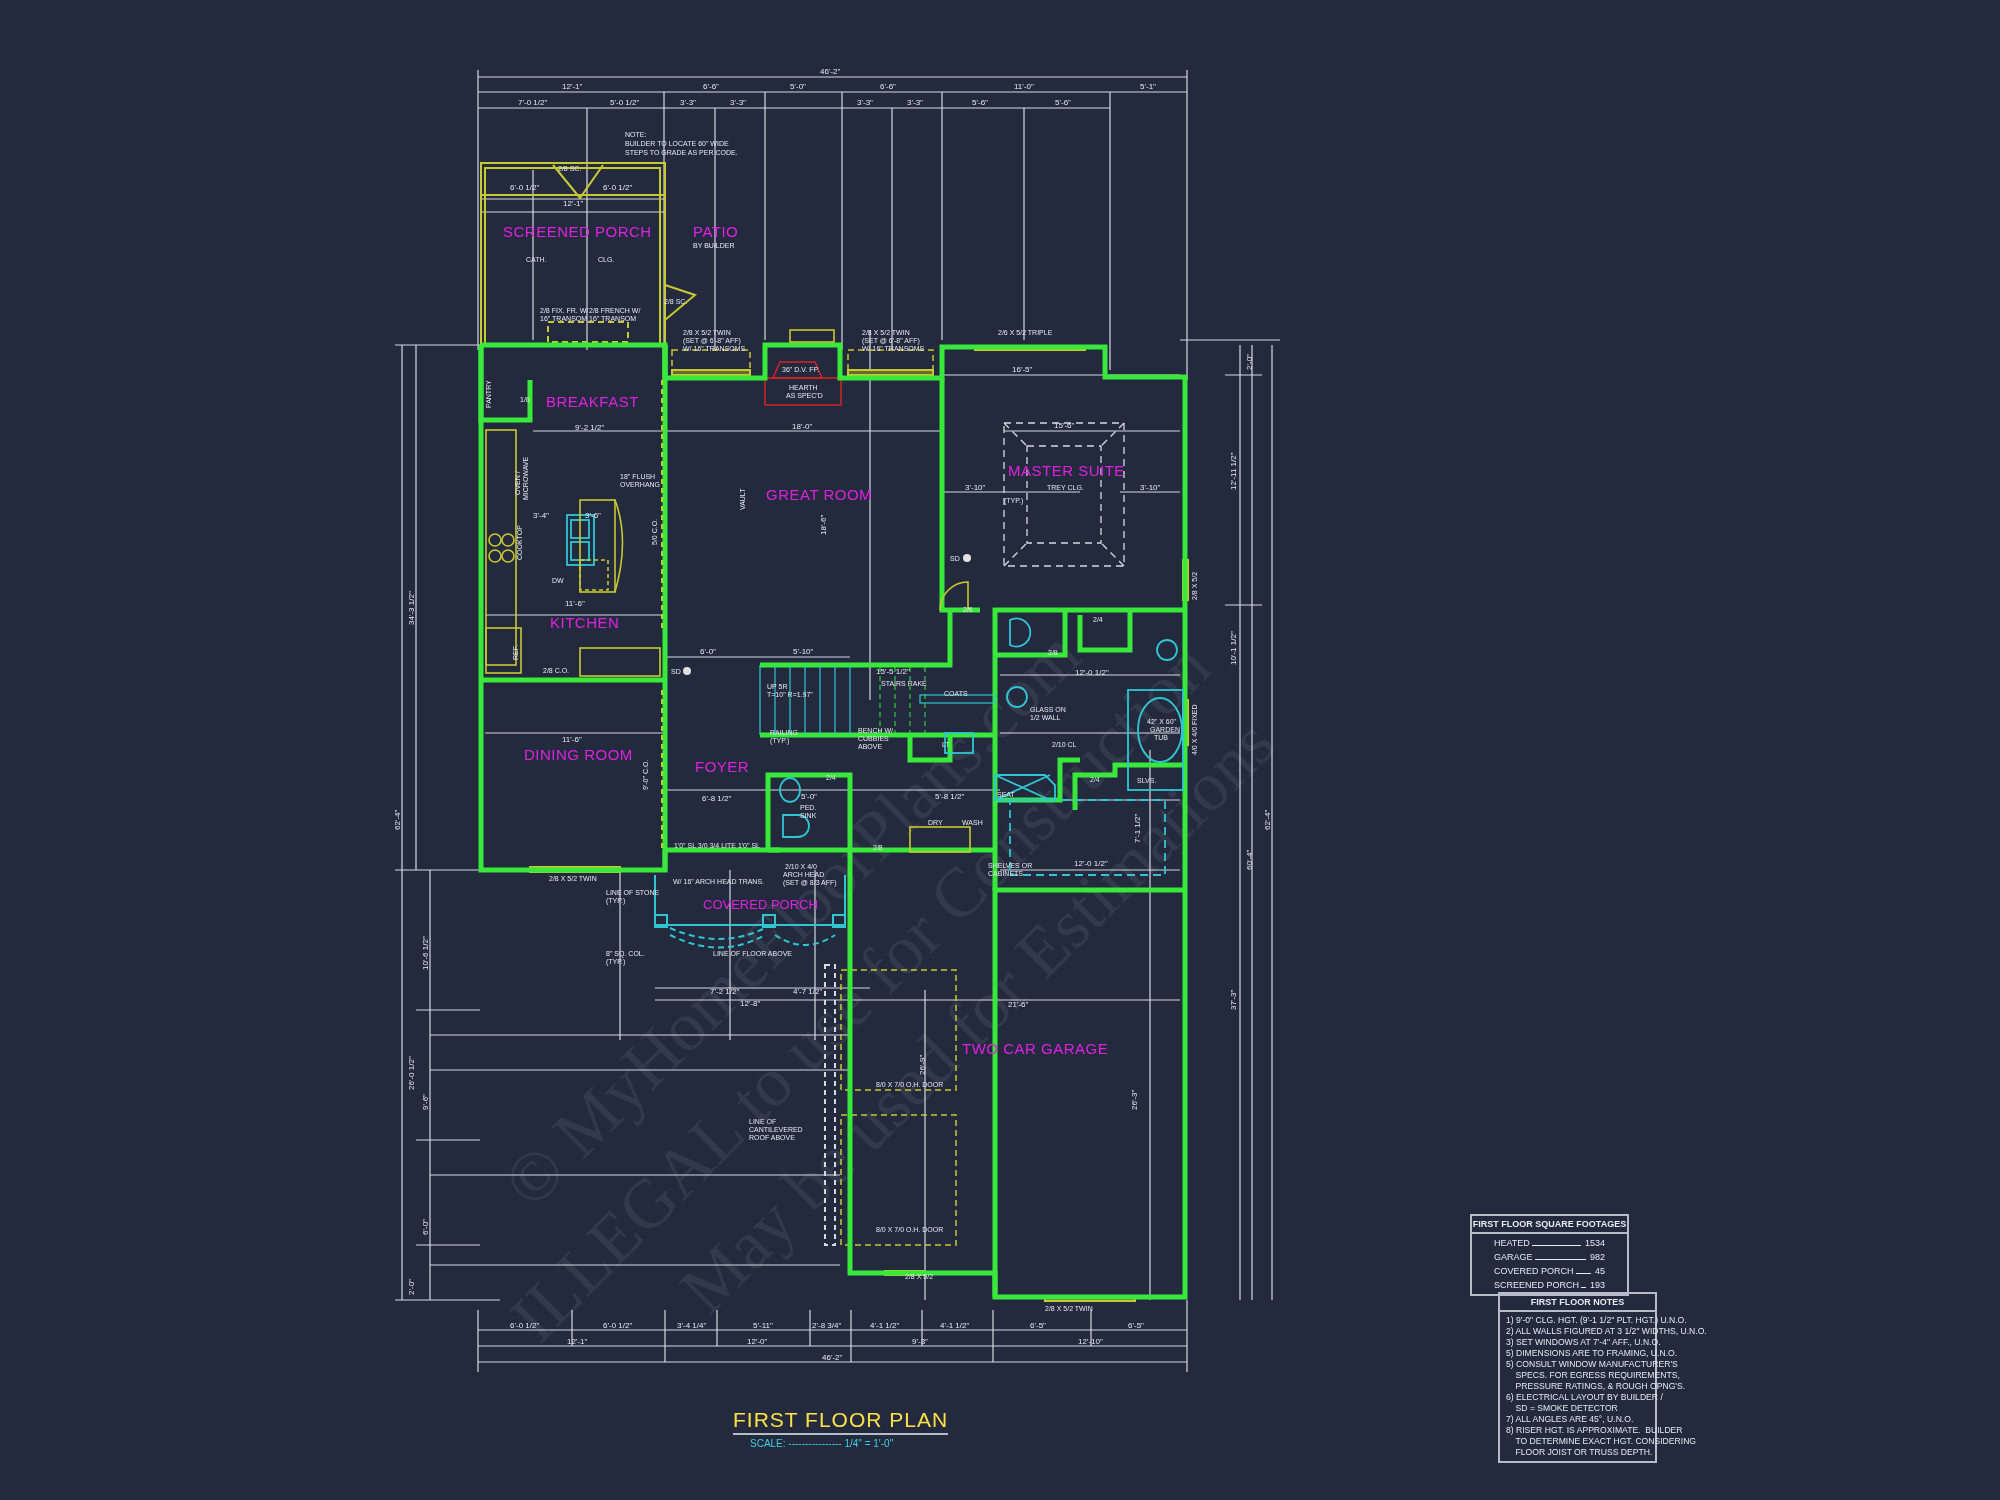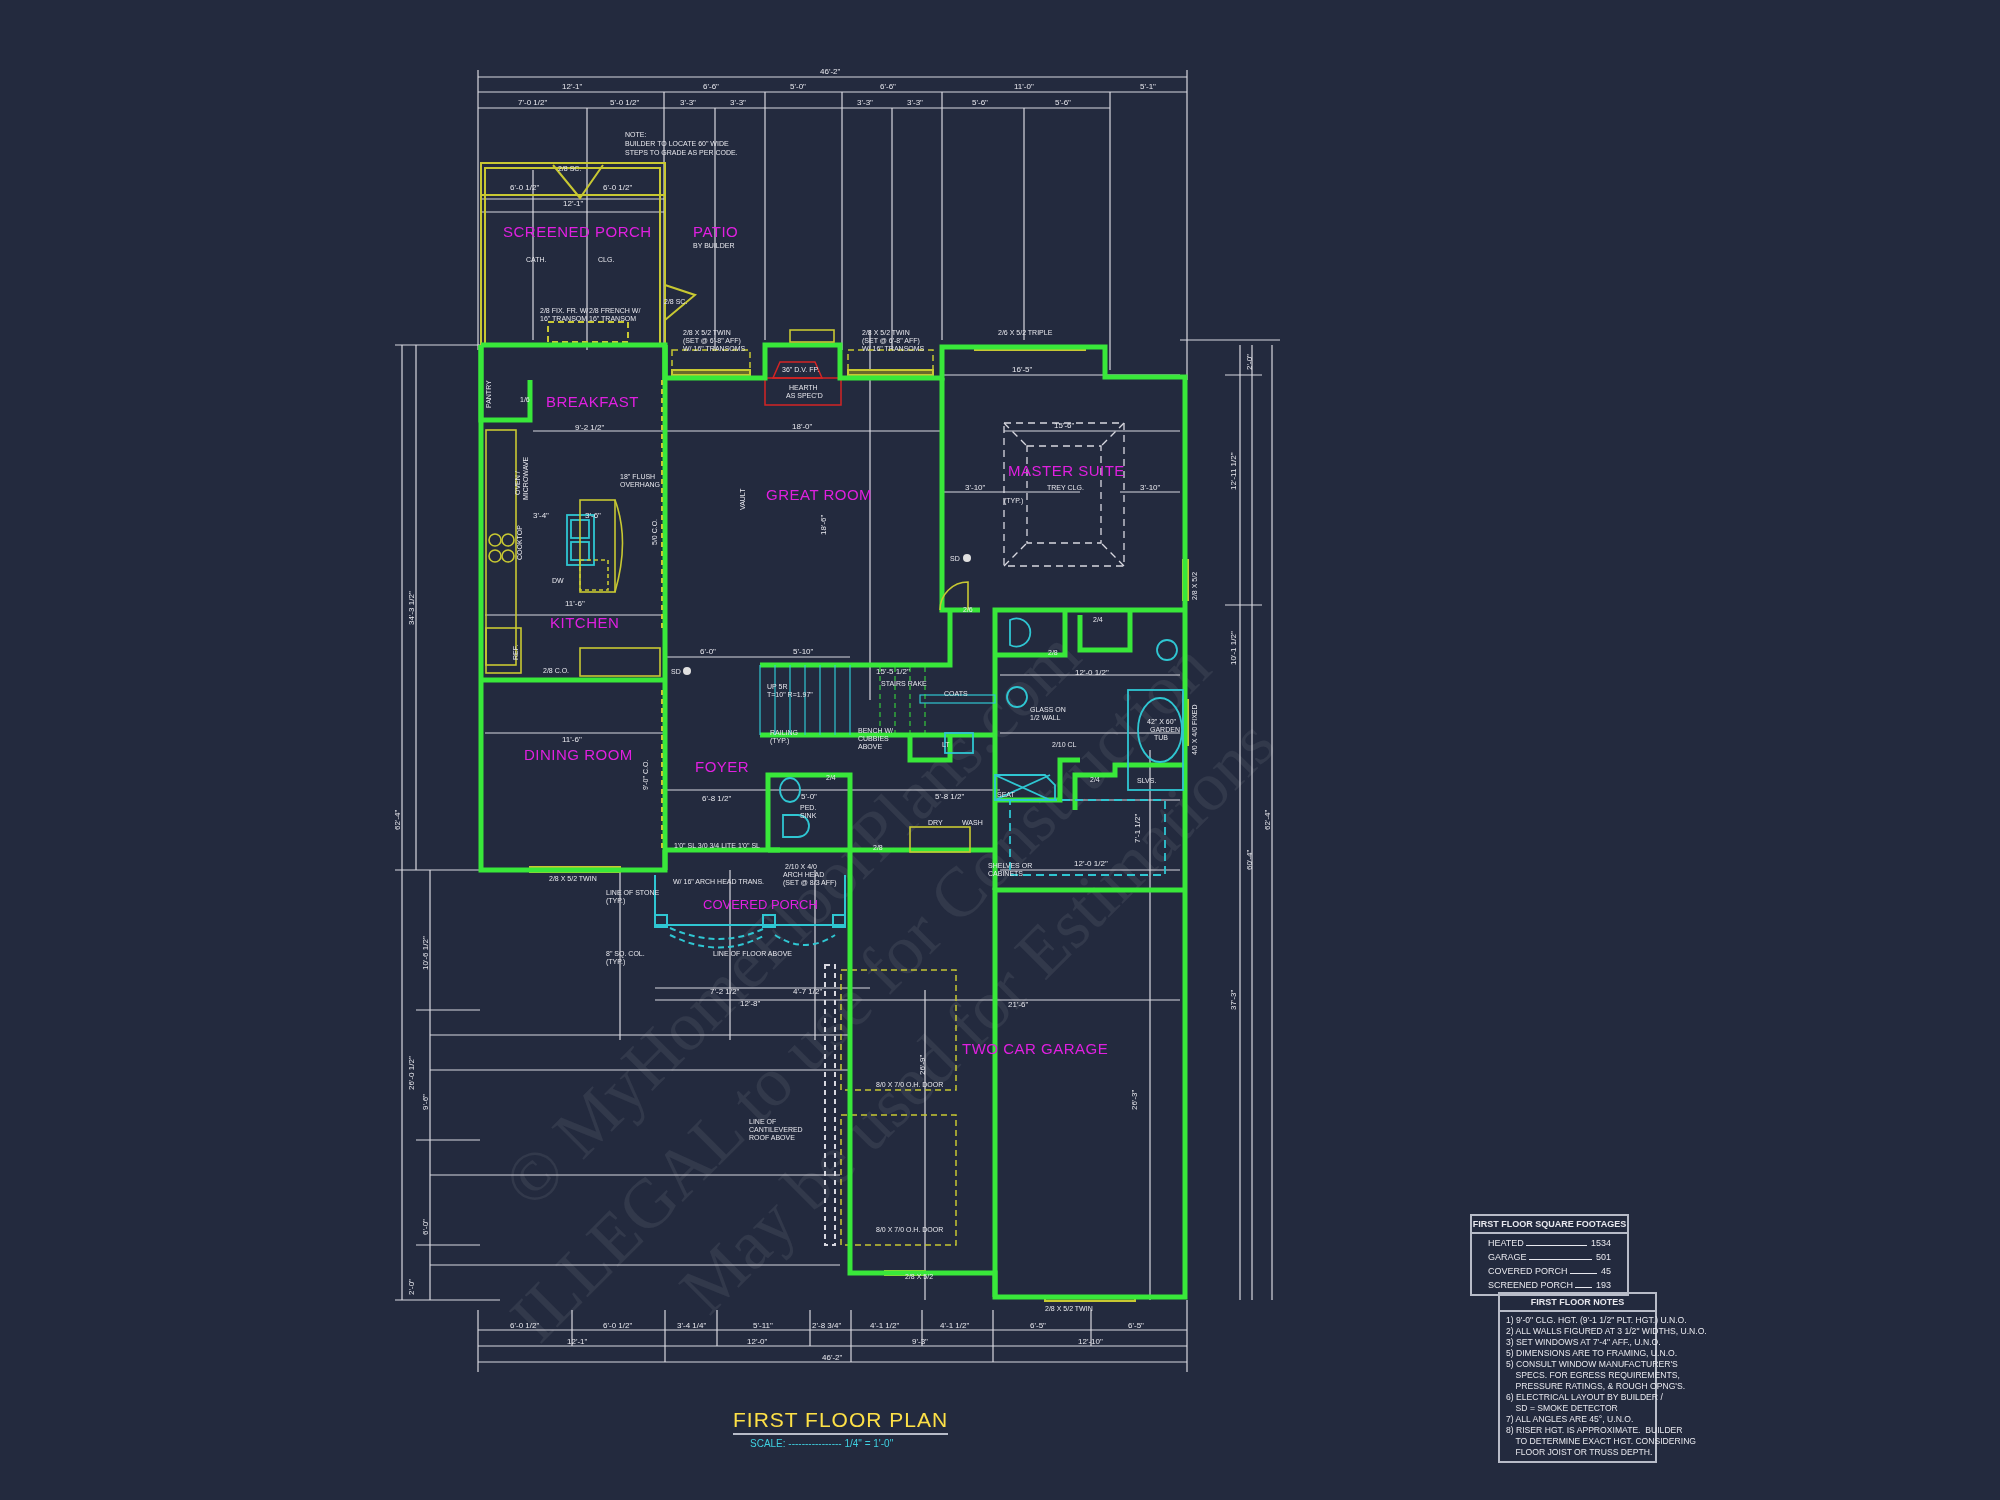--- a/index.html
+++ b/index.html
@@ -5,21 +5,21 @@
   html,body{margin:0;padding:0;background:#232a3e;}
   body{width:2000px;height:1500px;position:relative;overflow:hidden;font-family:"Liberation Sans",sans-serif;}
   svg text{font-family:"Liberation Sans",sans-serif;}
   .dim{fill:#e8e8ee;font-size:8px;}
   .note{fill:#e8e8ee;font-size:7px;}
   .room{fill:#e020e0;font-size:15px;letter-spacing:0.5px;}
   .room-s{fill:#e020e0;font-size:13px;}
   .wm{fill:rgba(255,255,255,0.07);font-family:"Liberation Serif",serif;font-size:70px;}
   .tbl-box{position:absolute;border:2px solid #b8bcc8;color:#e8e8ee;font-size:9px;}
   .tbl-title{text-align:center;border-bottom:2px solid #b8bcc8;padding:3px 0;font-size:9px;font-weight:bold;}
-  .row{display:flex;justify-content:space-between;padding:1px 16px;line-height:12px;text-align:right;}
+  .row{display:flex;justify-content:space-between;padding:1px 22px;line-height:12px;text-align:right;}
   .row .fill{flex:1;border-bottom:1px solid #e8e8ee;margin:0 4px 3px 2px;}
   .notes-list{padding:3px 6px;line-height:11px;font-size:8.6px;}
   .notes-list div{white-space:pre;}
   .title{position:absolute;left:733px;top:1408px;color:#fde047;font-size:21px;letter-spacing:1px;border-bottom:2px solid #b8bcc8;padding-bottom:1px;}
   .scale{position:absolute;left:750px;top:1438px;color:#3fd0e0;font-size:10px;}
 </style>
 </head>
 <body>
 
 <svg width="2000" height="1500" viewBox="0 0 2000 1500" style="position:absolute;left:0;top:0;">
@@ -441,21 +441,21 @@
   <div class="tbl-title">FIRST FLOOR SQUARE FOOTAGES</div>
   <div style="padding:2px 0;">
     <div class="row">
         <span>HEATED</span>
         <span class="fill"></span>
         <span>1534</span>
       </div>
     <div class="row">
         <span>GARAGE</span>
         <span class="fill"></span>
-        <span>501</span>
+        <span>982</span>
       </div>
     <div class="row">
         <span>COVERED PORCH</span>
         <span class="fill"></span>
         <span>45</span>
       </div>
     <div class="row">
         <span>SCREENED PORCH</span>
         <span class="fill"></span>
         <span>193</span>

